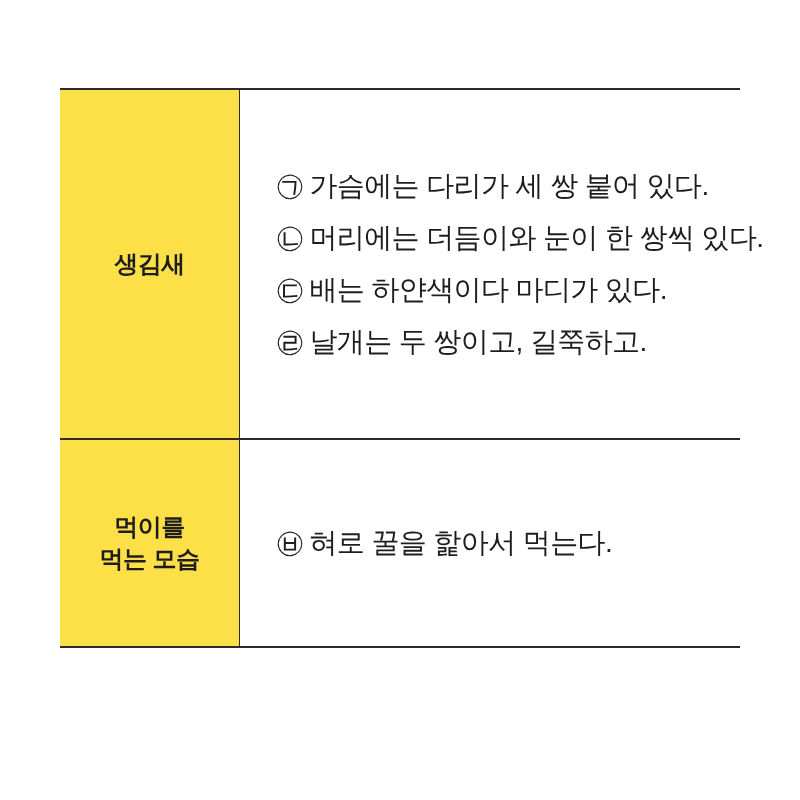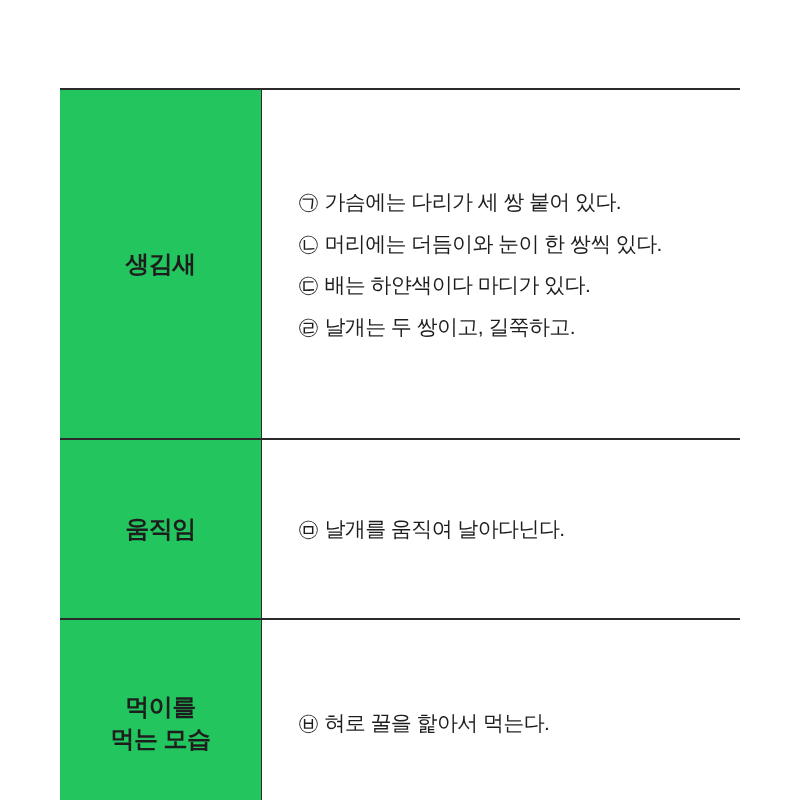--- a/index.html
+++ b/index.html
@@ -36,44 +36,44 @@
     border-top: 2px solid #2b2b2b;
     border-bottom: 2px solid #2b2b2b;
   }
 
   table.info-table tr + tr {
     border-top: 1.5px solid #2b2b2b;
   }
 
   td.label-cell {
     width: 155px;
-    background: #22c55e;
+    background: #fde047;
     border-right: 1.5px solid #2b2b2b;
     text-align: center;
     vertical-align: middle;
     font-weight: bold;
     font-size: 24px;
     color: #1d1d1d;
     line-height: 1.35;
-    padding: 10px 23px;
+    padding: 10px 12px;
     letter-spacing: -0.5px;
   }
 
   td.content-cell {
     background: #ffffff;
     vertical-align: middle;
     padding: 18px 14px 18px 36px;
   }
 
   .row-first td { height: 312px; }
   .row-second td { height: 142px; }
   .row-third td { height: 170px; }
 
   .content-line {
-    font-size: 21px;
+    font-size: 28px;
     color: #1d1d1d;
     line-height: 1.5;
     letter-spacing: -0.6px;
     white-space: nowrap;
   }
 
   .content-line + .content-line {
     margin-top: 10px;
   }
 
@@ -104,30 +104,20 @@
             </div>
             <div class="content-line">
               <span class="marker">㉢</span><span>배는 하얀색이다 마디가 있다.</span>
             </div>
             <div class="content-line">
               <span class="marker">㉣</span><span>날개는 두 쌍이고, 길쭉하고.</span>
             </div>
           </td>
         </tr>
 
-        <tr class="row-second">
-          <td class="label-cell">
-            <span class="label-line">움직임</span>
-          </td>
-          <td class="content-cell">
-            <div class="content-line">
-              <span class="marker">㉤</span><span>날개를 움직여 날아다닌다.</span>
-            </div>
-          </td>
-        </tr>
 
         <tr class="row-third">
           <td class="label-cell">
             <span class="label-line">먹이를</span>
             <span class="label-line">먹는 모습</span>
           </td>
           <td class="content-cell">
             <div class="content-line">
               <span class="marker">㉥</span><span>혀로 꿀을 핥아서 먹는다.</span>
             </div>

